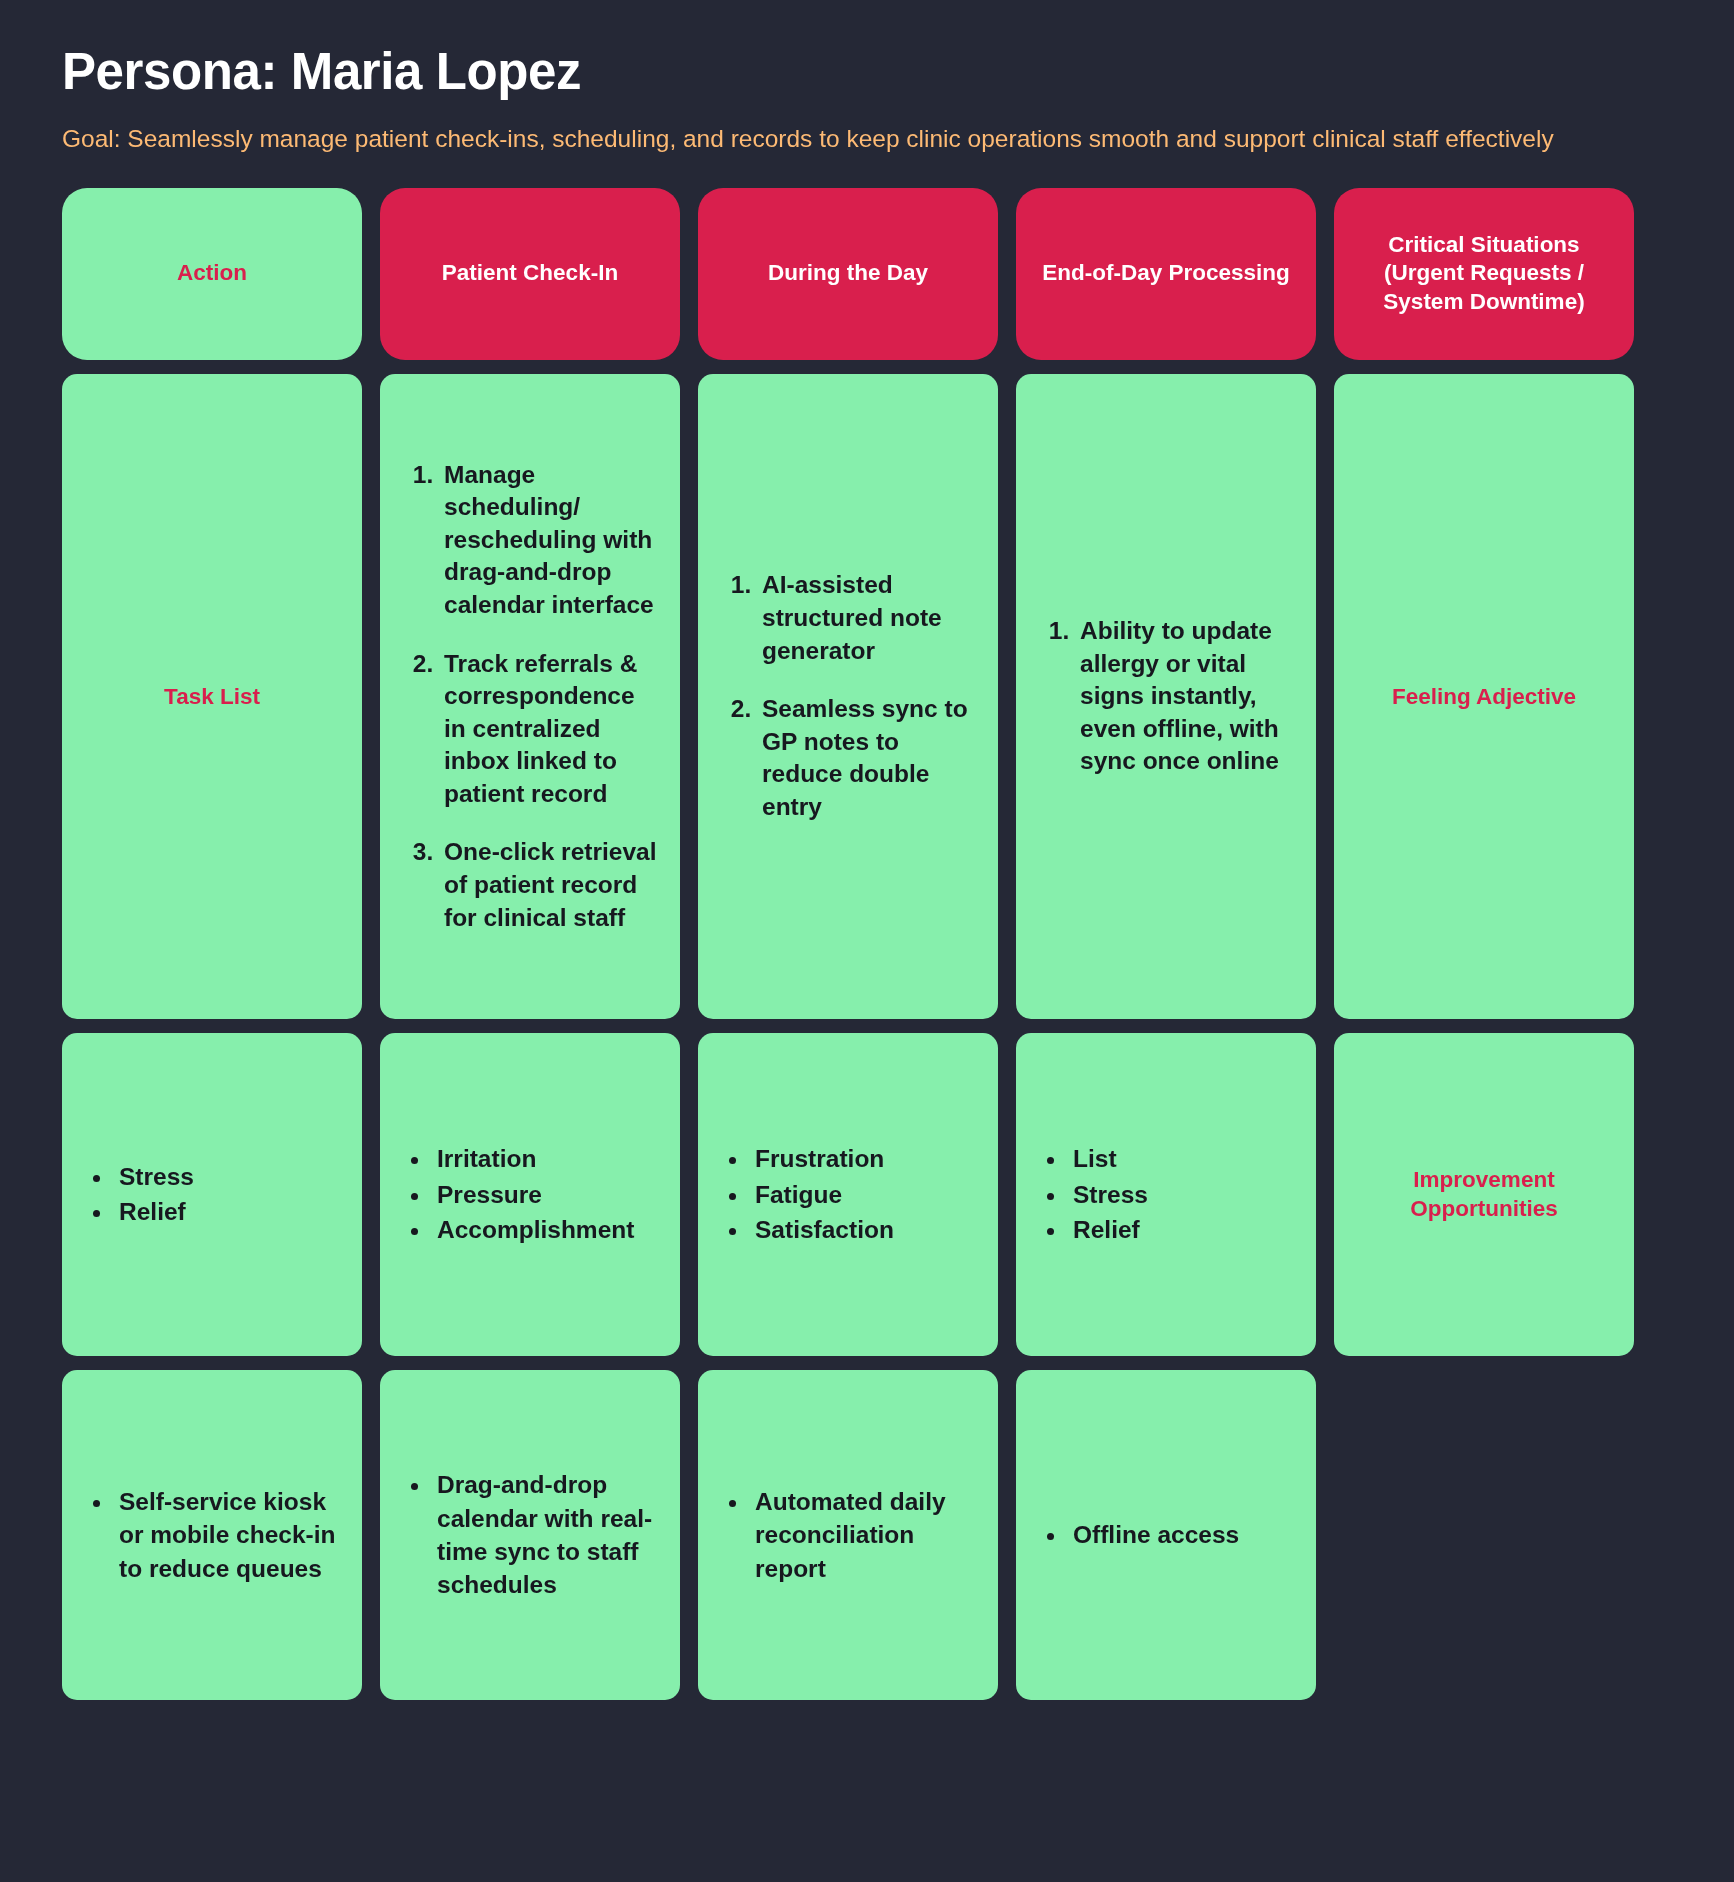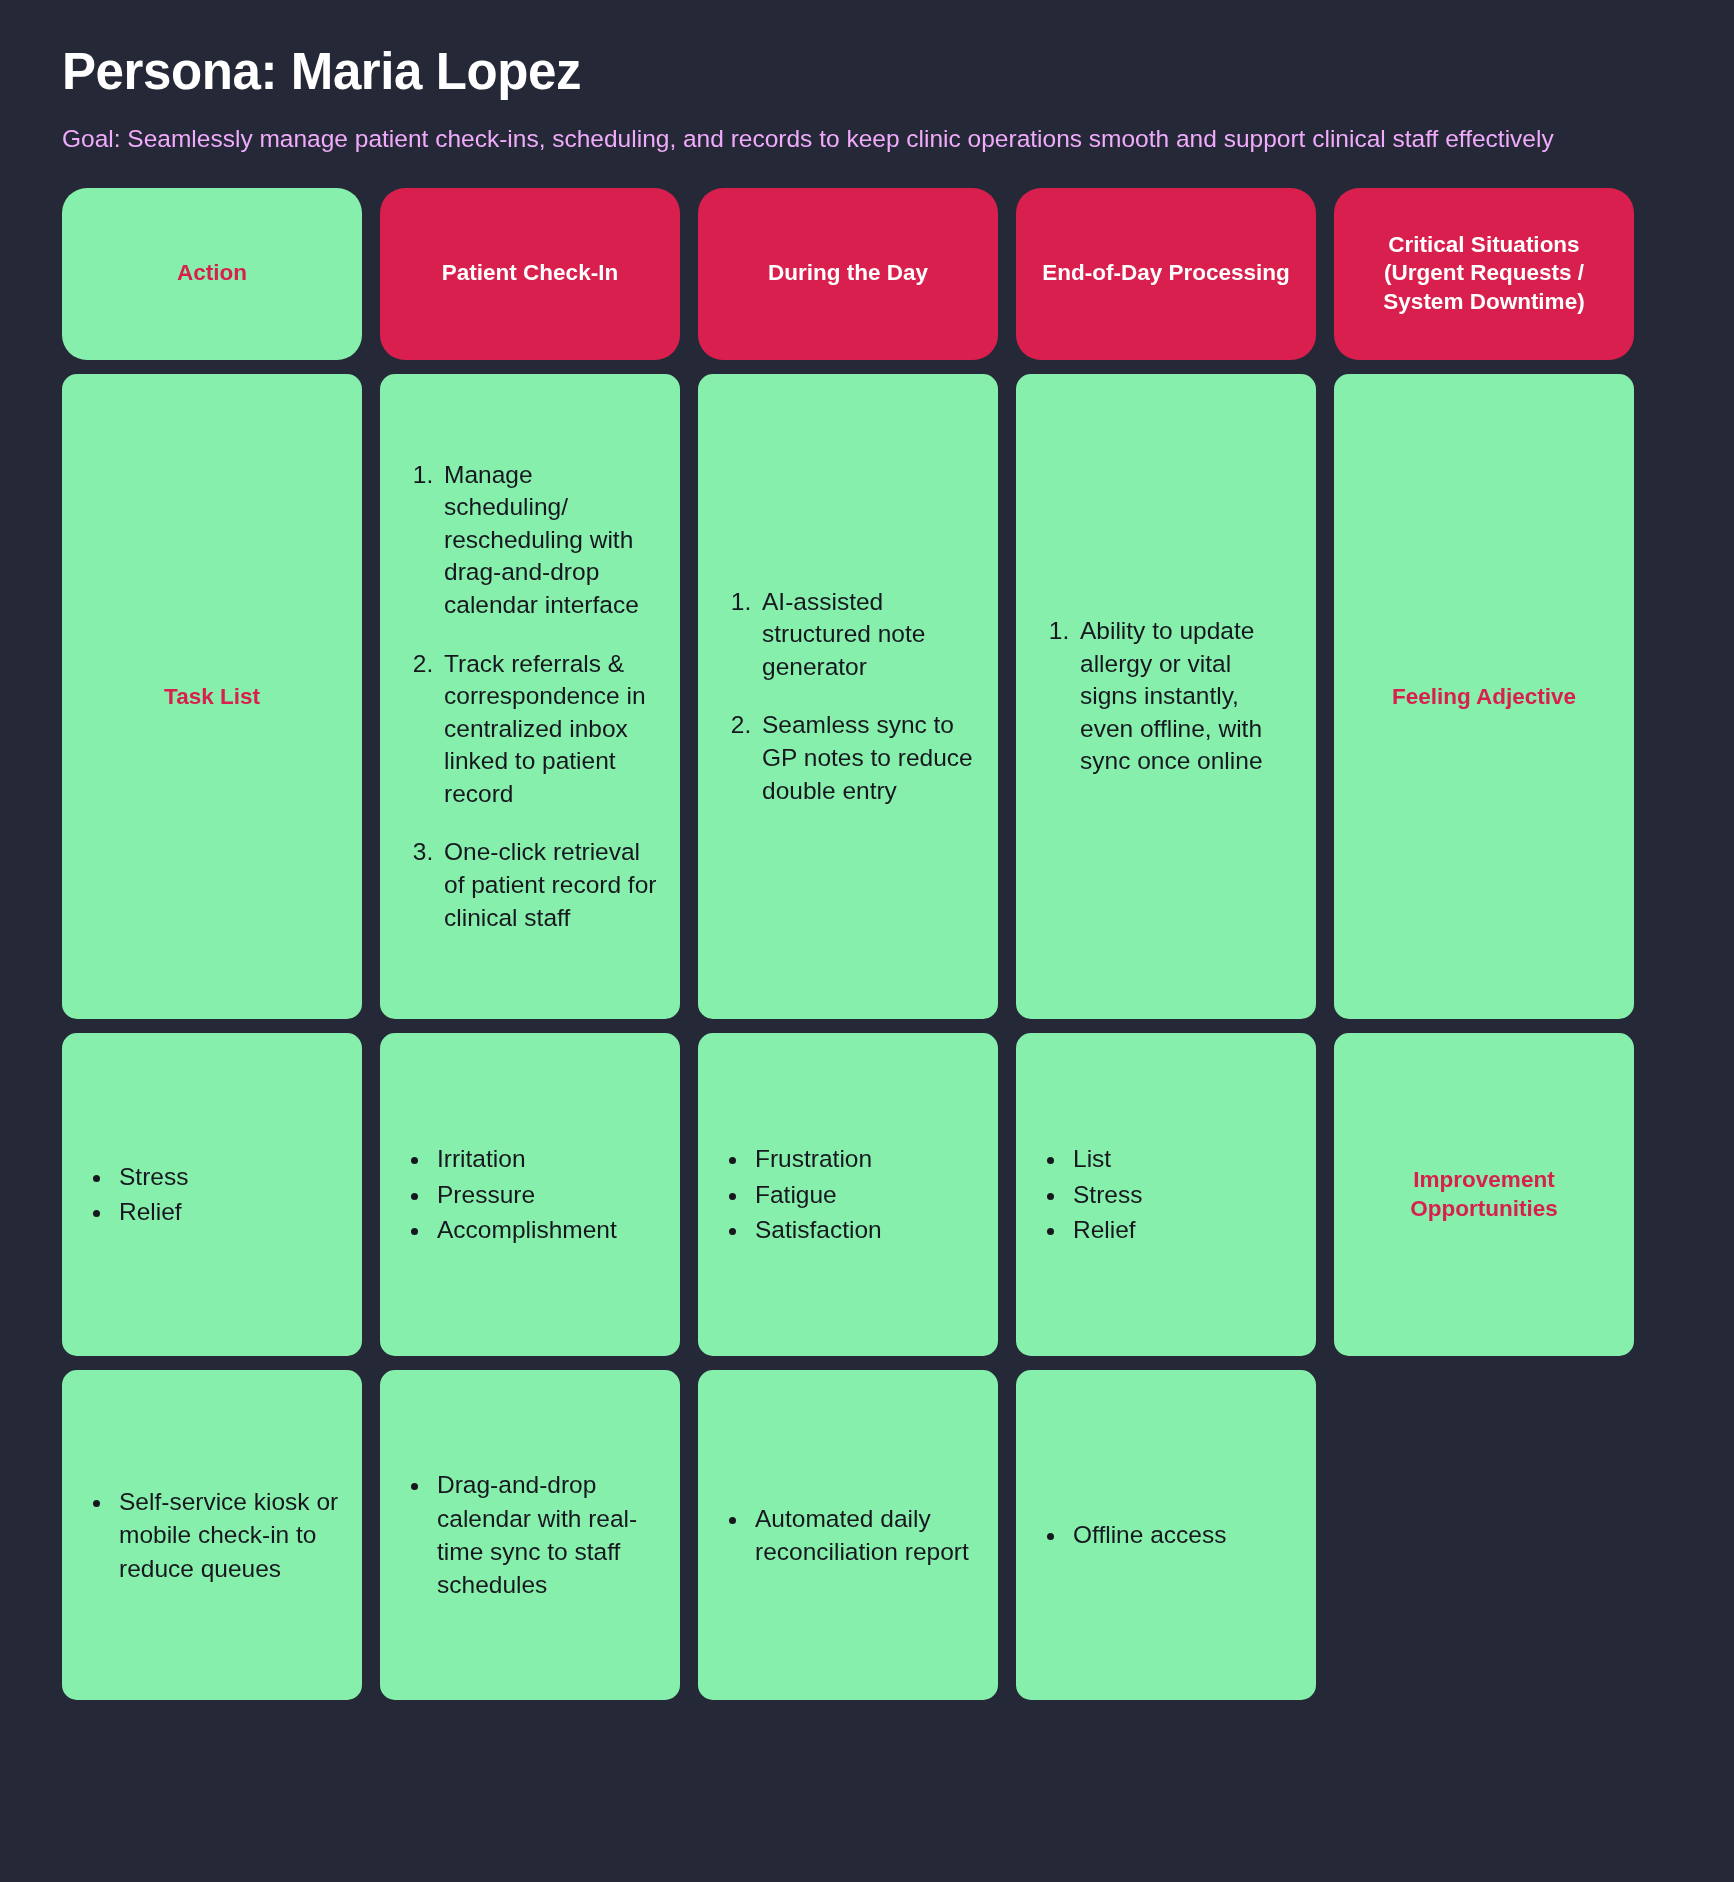--- a/index.html
+++ b/index.html
@@ -25,21 +25,21 @@
   .persona-title {
     color: #ffffff;
     font-size: 51px;
     font-weight: bold;
     letter-spacing: -0.4px;
     line-height: 1.1;
     margin-top: 6px;
   }
 
   .persona-goal {
-    color: #f0abfc;
+    color: #fdba74;
     font-size: 24.5px;
     font-weight: 400;
     line-height: 1.38;
     margin-top: 22px;
     max-width: 1560px;
   }
 
   
   .grid {
     margin-top: 32px;
@@ -90,20 +90,21 @@
     color: #D91F4D;
     font-size: 22.5px;
     font-weight: bold;
     line-height: 1.3;
   }
 
   
   .content-cell {
     padding: 18px 22px;
     align-items: center;
+    font-weight: bold;
   }
   .content-inner { width: 100%; }
 
   ol.task-list {
     list-style: decimal;
     padding-left: 38px;
     margin: 0;
   }
   ol.task-list > li {
     color: #17181f;

